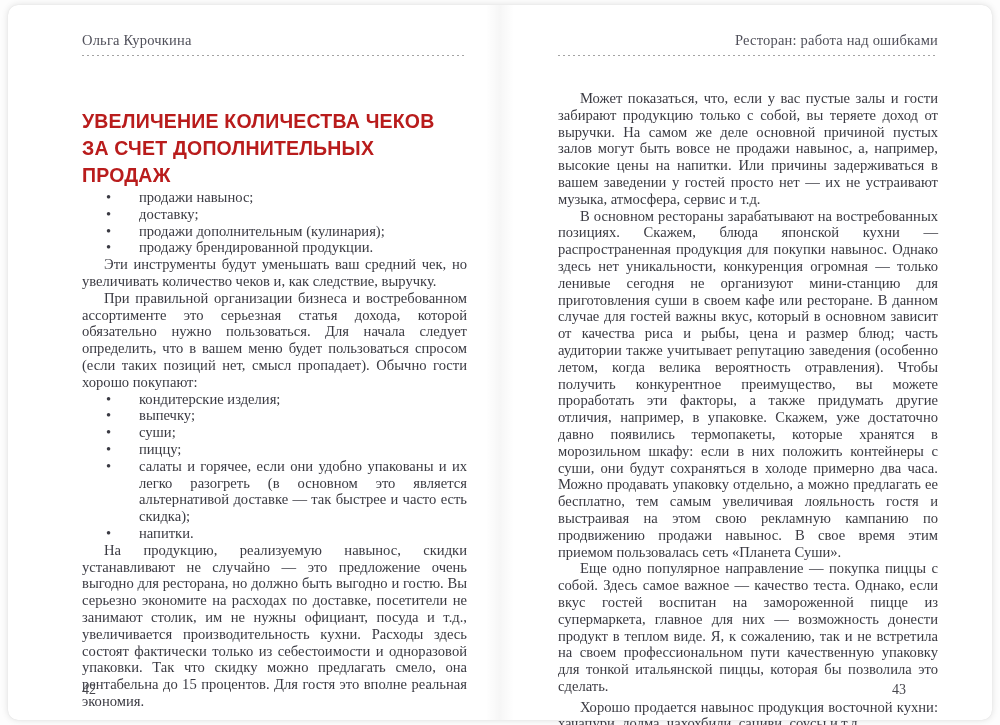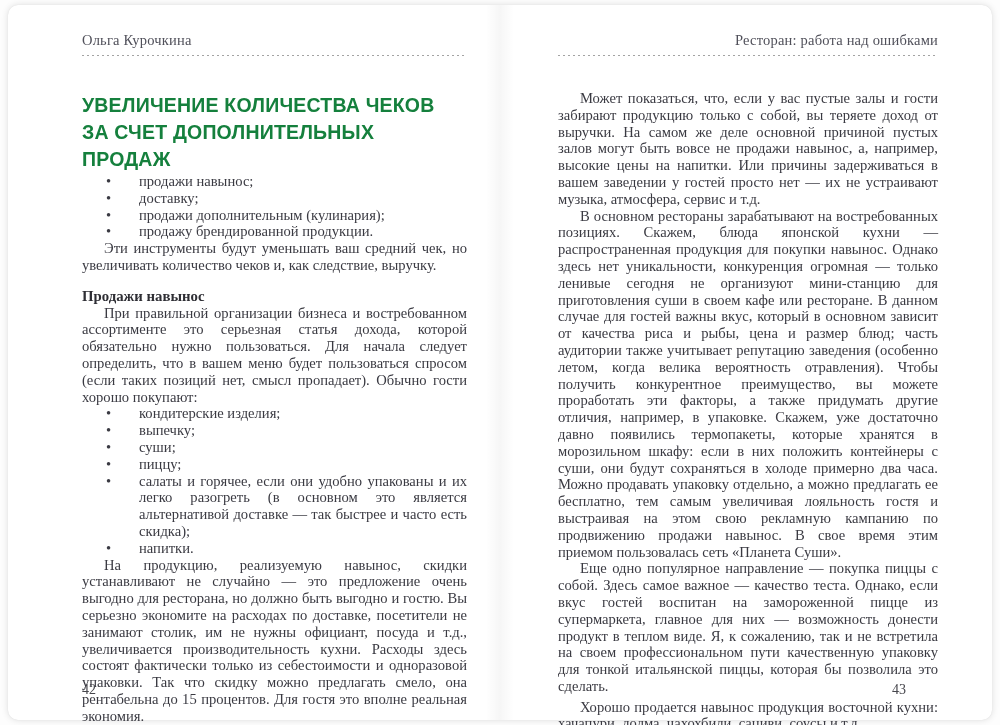--- a/index.html
+++ b/index.html
@@ -38,26 +38,26 @@
   .rule{
     margin-top:4px;
     height:2px;
     background-image:repeating-linear-gradient(to right,#a3a3a3 0 2px, transparent 2px 5px);
     background-size:100% 1px;
     background-repeat:no-repeat;
     background-position:0 1px;
   }
 
   .chapter-heading{
-    margin-top:36px;
+    margin-top:52px;
     font-family:"Liberation Sans", sans-serif;
     font-weight:bold;
     font-size:19.5px;
     line-height:27px;
-    color:#15803d;
+    color:#b91c1c;
     letter-spacing:.2px;
   }
   .body-text{
     color:#3a3a42;
     font-size:14.6px;
     line-height:16.8px;
   }
   p.para{
     margin:0;
     text-indent:22px;
@@ -117,21 +117,20 @@
           <span>продажи дополнительным (кулинария);</span>
         </div>
         <div class="li">
           <span class="bullet">•</span>
           <span>продажу брендированной продукции.</span>
         </div>
       </div>
 
       <p class="para">Эти инструменты будут уменьшать ваш средний чек, но увеличивать количество чеков и, как следствие, выручку.</p>
 
-      <div class="subheading">Продажи навынос</div>
 
       <p class="para">При правильной организации бизнеса и востребованном ассортименте это серьезная статья дохода, которой обязательно нужно пользоваться. Для начала следует определить, что в вашем меню будет пользоваться спросом (если таких позиций нет, смысл пропадает). Обычно гости хорошо покупают:</p>
 
       <div class="blist">
         <div class="li">
           <span class="bullet">•</span>
           <span>кондитерские изделия;</span>
         </div>
         <div class="li">
           <span class="bullet">•</span>

